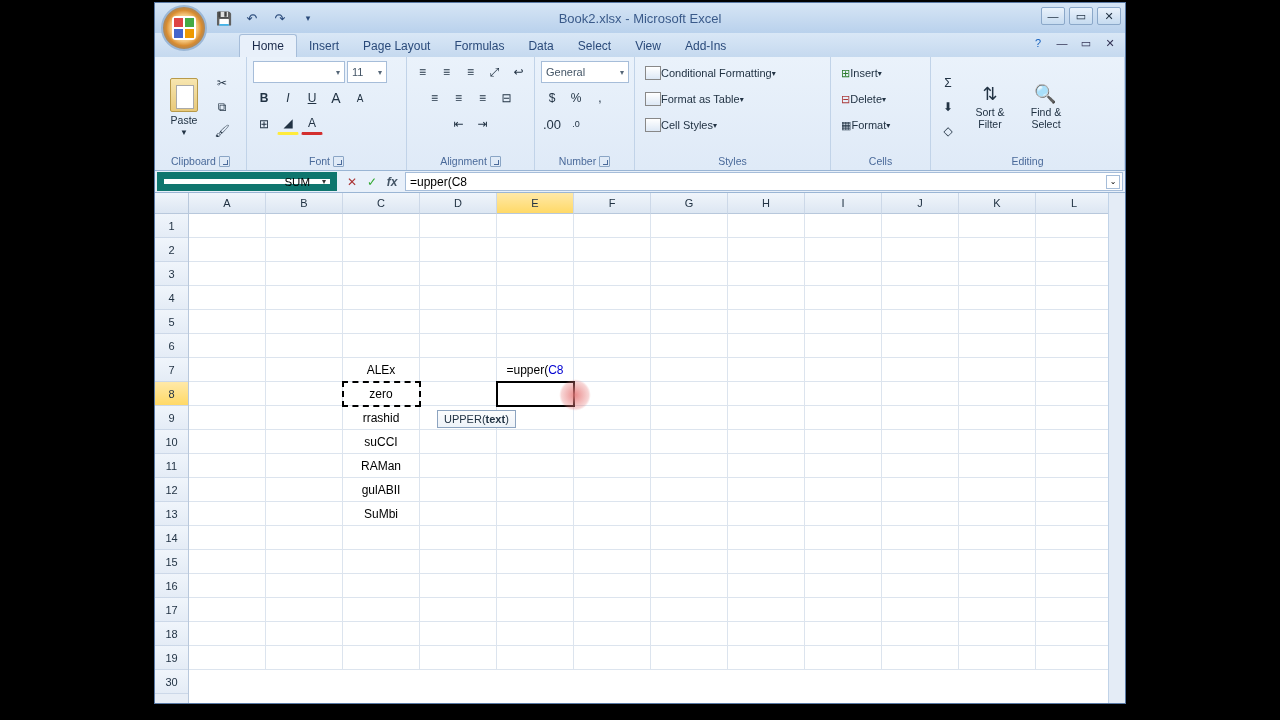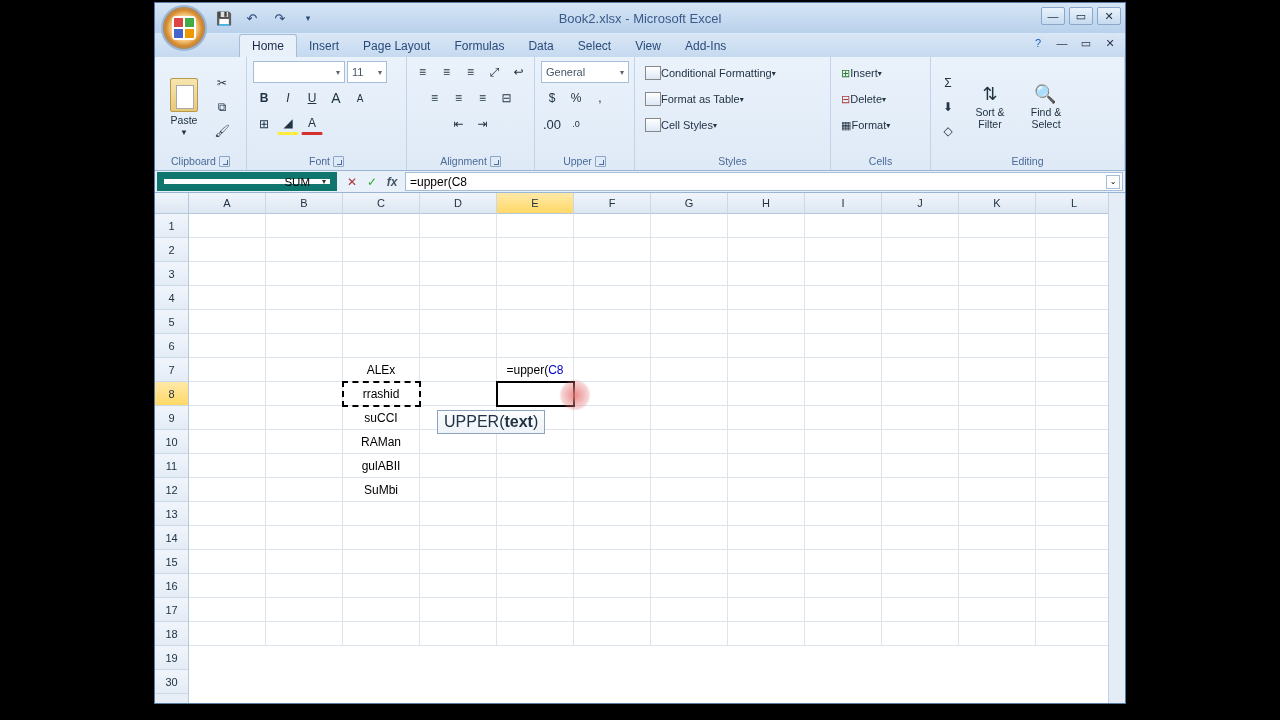--- a/index.html
+++ b/index.html
@@ -52,21 +52,21 @@
   .gridmain{flex:1;overflow:hidden;position:relative;}
   .colhdrs{height:21px;display:flex;background:linear-gradient(#f0f5fb,#dce6f2);}
   .colhdr{width:77px;border-right:1px solid #ccd8e8;border-bottom:1px solid #b8c8dc;display:flex;align-items:center;justify-content:center;font-size:11px;color:#234;}
   .colhdr.active{background:linear-gradient(#ffe9a8,#ffd967);}
   .cells{position:relative;}
   .cellrow{display:flex;height:24px;}
   .cell{width:77px;height:24px;border-right:1px solid #dce4ee;border-bottom:1px solid #dce4ee;font-size:12px;display:flex;align-items:center;padding:0 3px;color:#000;position:relative;}
   .banner{position:absolute;left:154px;top:22px;width:616px;height:96px;background:#3d3550;color:#fff;display:flex;align-items:center;justify-content:center;font-size:32px;font-family:"Segoe UI Light","Segoe UI";}
   .marching{position:absolute;outline:2px dashed #000;outline-offset:-1px;}
   .active-cell{position:absolute;border:2px solid #000;pointer-events:none;}
-  .tooltip{position:absolute;background:linear-gradient(#fbfcfd,#eef3f9);border:1px solid #8da4c0;font-size:16px;padding:2px 6px;color:#234;}
+  .tooltip{position:absolute;background:linear-gradient(#fbfcfd,#eef3f9);border:1px solid #8da4c0;font-size:11px;padding:2px 6px;color:#234;}
   .tooltip b{font-weight:bold;}
   .click-ind{position:absolute;width:32px;height:32px;border-radius:50%;background:radial-gradient(rgba(230,120,120,0.85),rgba(230,120,120,0.3) 60%,transparent 70%);pointer-events:none;}
   .cell.center{justify-content:center;}
   .formula-seg-ref{color:#0000d0;}
   .scrollbar-v{position:absolute;right:0;top:190px;bottom:0;width:17px;background:#e4ecf6;border-left:1px solid #c1d3e8;}
 </style>
 </head>
 <body>
 
 <div class="app-window">
@@ -195,21 +195,21 @@
           <div class="smbtn">$</div>
           <div class="smbtn">%</div>
           <div class="smbtn">,</div>
         </div>
         <div class="btnrow">
           <div class="smbtn" style="font-size:13px;">.00</div>
           <div class="smbtn" style="font-size:9px;">.0</div>
         </div>
       </div>
       <div class="group-label">
-          <span>Upper</span>
+          <span>Number</span>
           <span class="dlg"></span>
         </div>
     </div>
 
     <div class="group" style="width:196px;">
       <div class="group-body" style="flex-direction:column;align-items:stretch;gap:2px;">
         <div class="styles-btn">
             <span class="sq"></span>
             <span>Conditional Formatting</span>
             <span style="font-size:8px;">▾</span>
@@ -428,20 +428,34 @@
             <div class="cell"></div>
             <div class="cell"></div>
             <div class="cell"></div>
             <div class="cell"></div>
             <div class="cell"></div>
             <div class="cell"></div>
           </div>
           <div class="cellrow">
             <div class="cell"></div>
             <div class="cell"></div>
+            <div class="cell center">zero</div>
+            <div class="cell"></div>
+            <div class="cell"></div>
+            <div class="cell"></div>
+            <div class="cell"></div>
+            <div class="cell"></div>
+            <div class="cell"></div>
+            <div class="cell"></div>
+            <div class="cell"></div>
+            <div class="cell"></div>
+          </div>
+          <div class="cellrow">
+            <div class="cell"></div>
+            <div class="cell"></div>
             <div class="cell center">rrashid</div>
             <div class="cell"></div>
             <div class="cell"></div>
             <div class="cell"></div>
             <div class="cell"></div>
             <div class="cell"></div>
             <div class="cell"></div>
             <div class="cell"></div>
             <div class="cell"></div>
             <div class="cell"></div>

